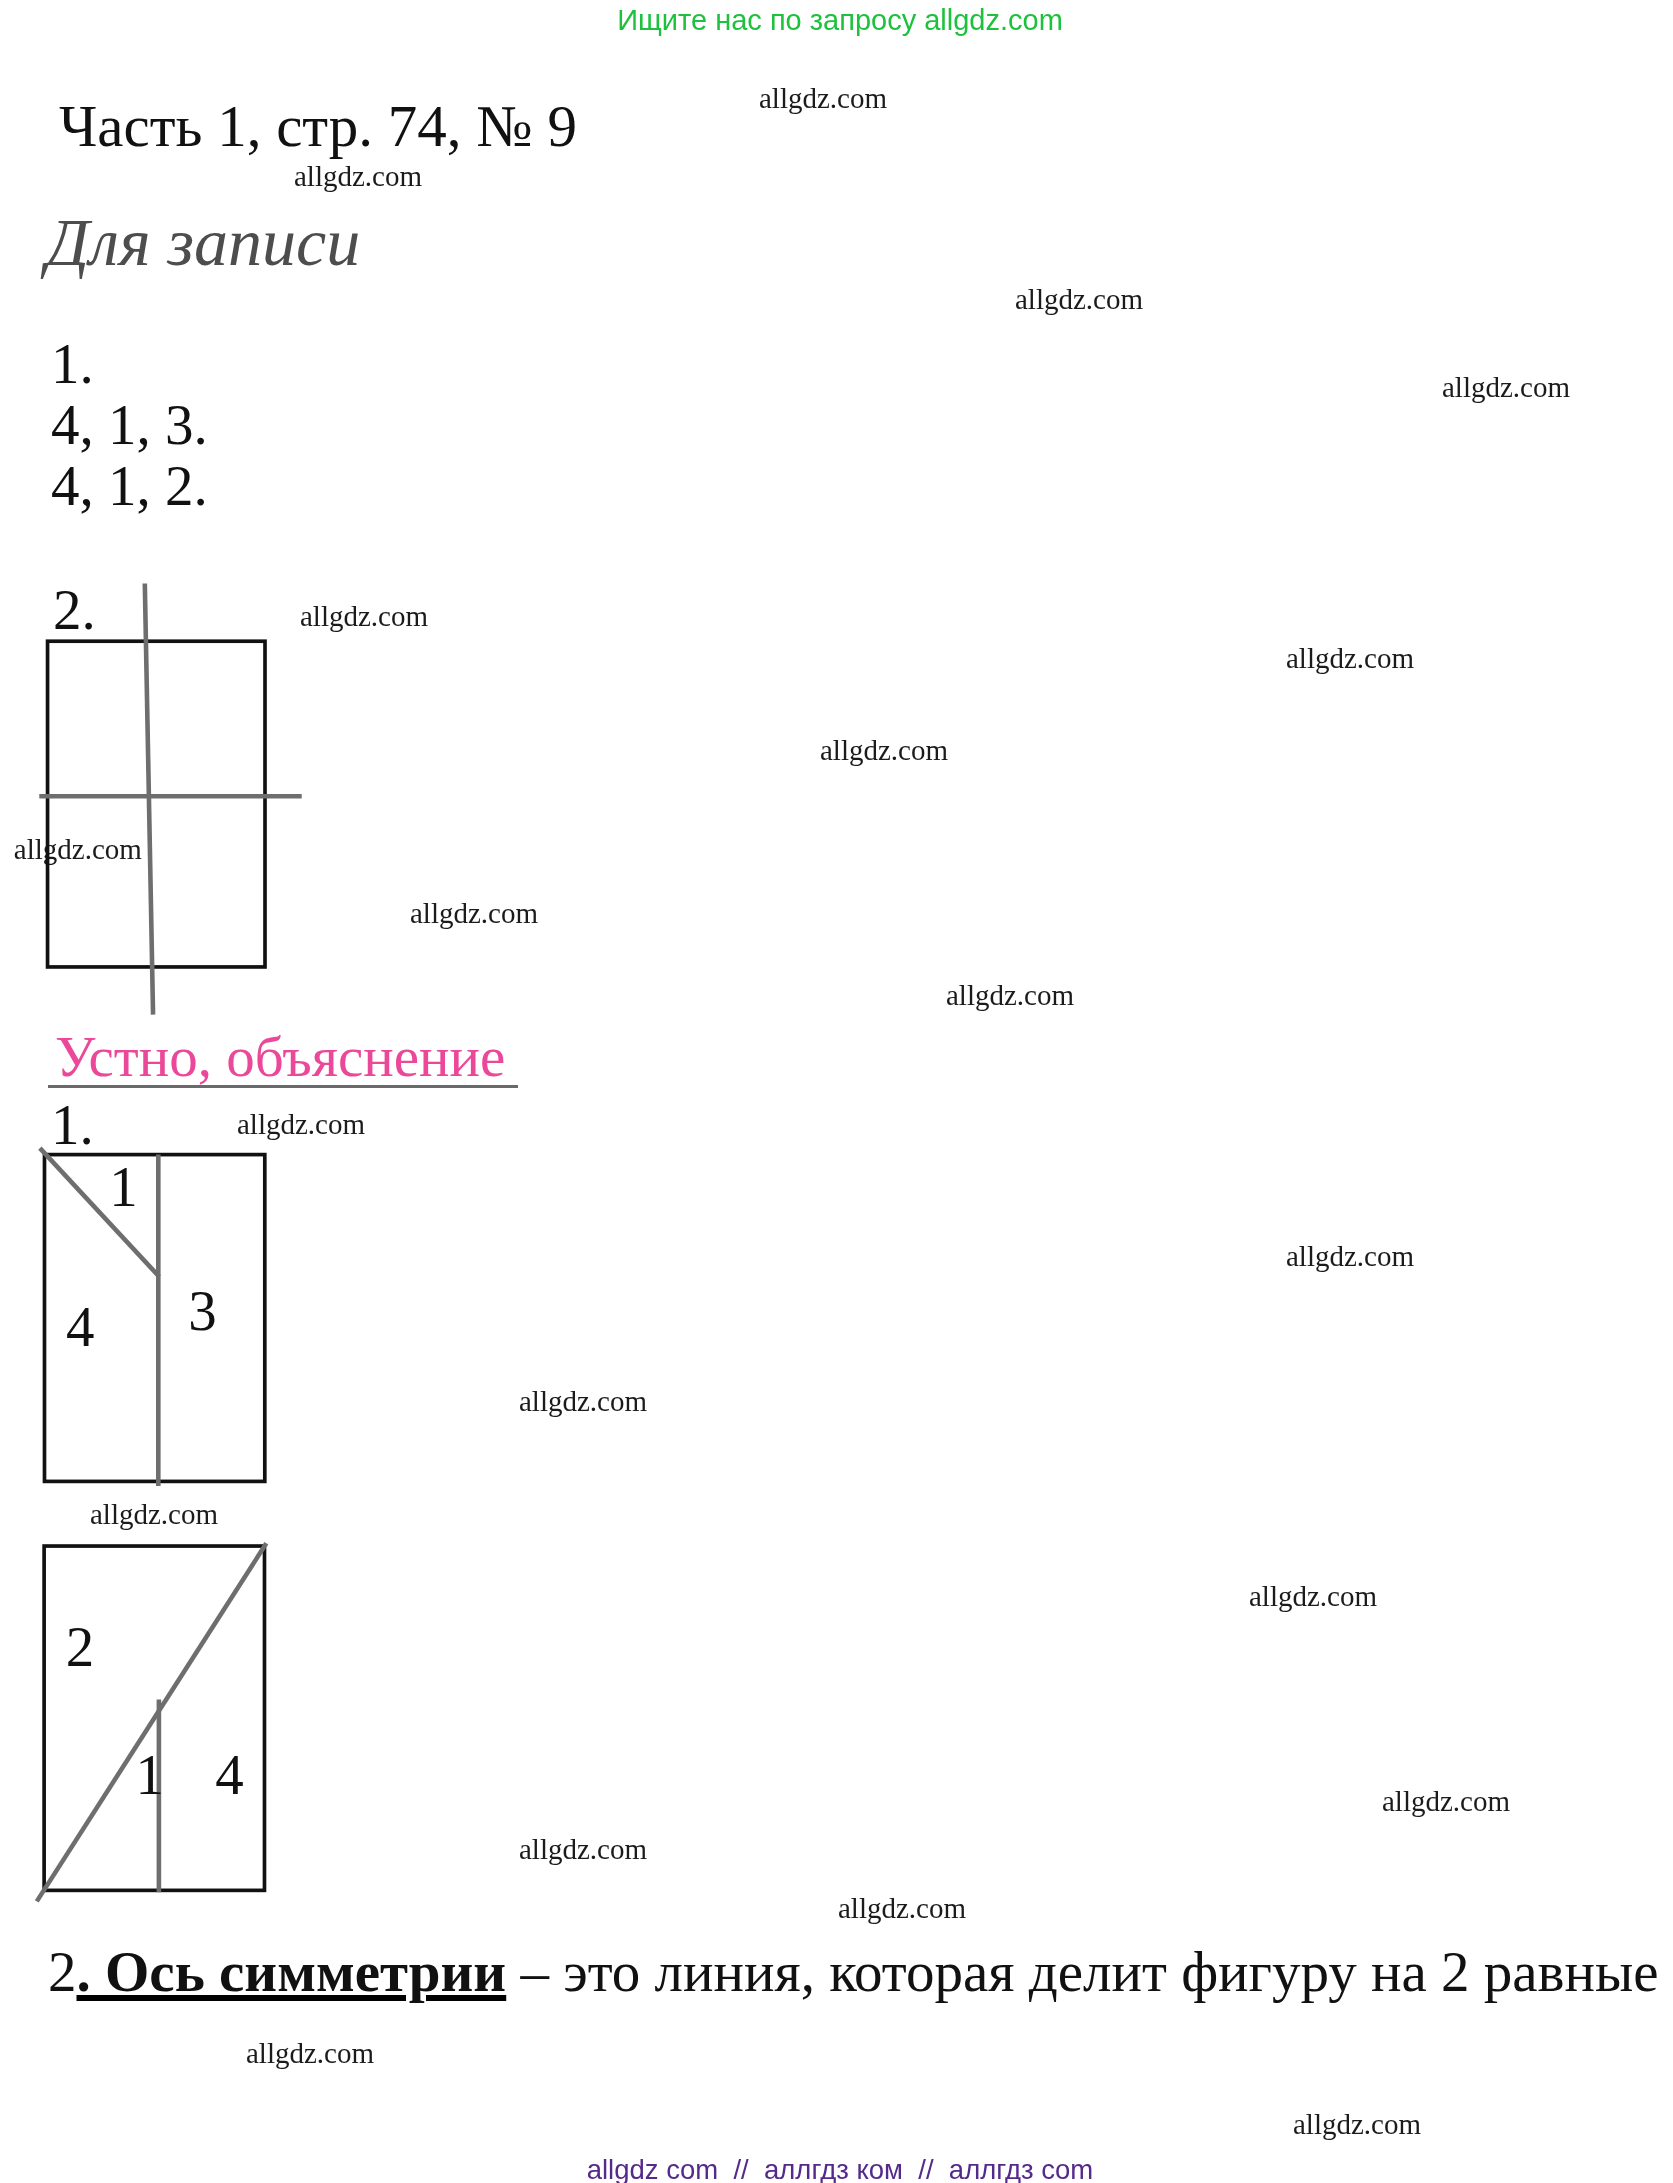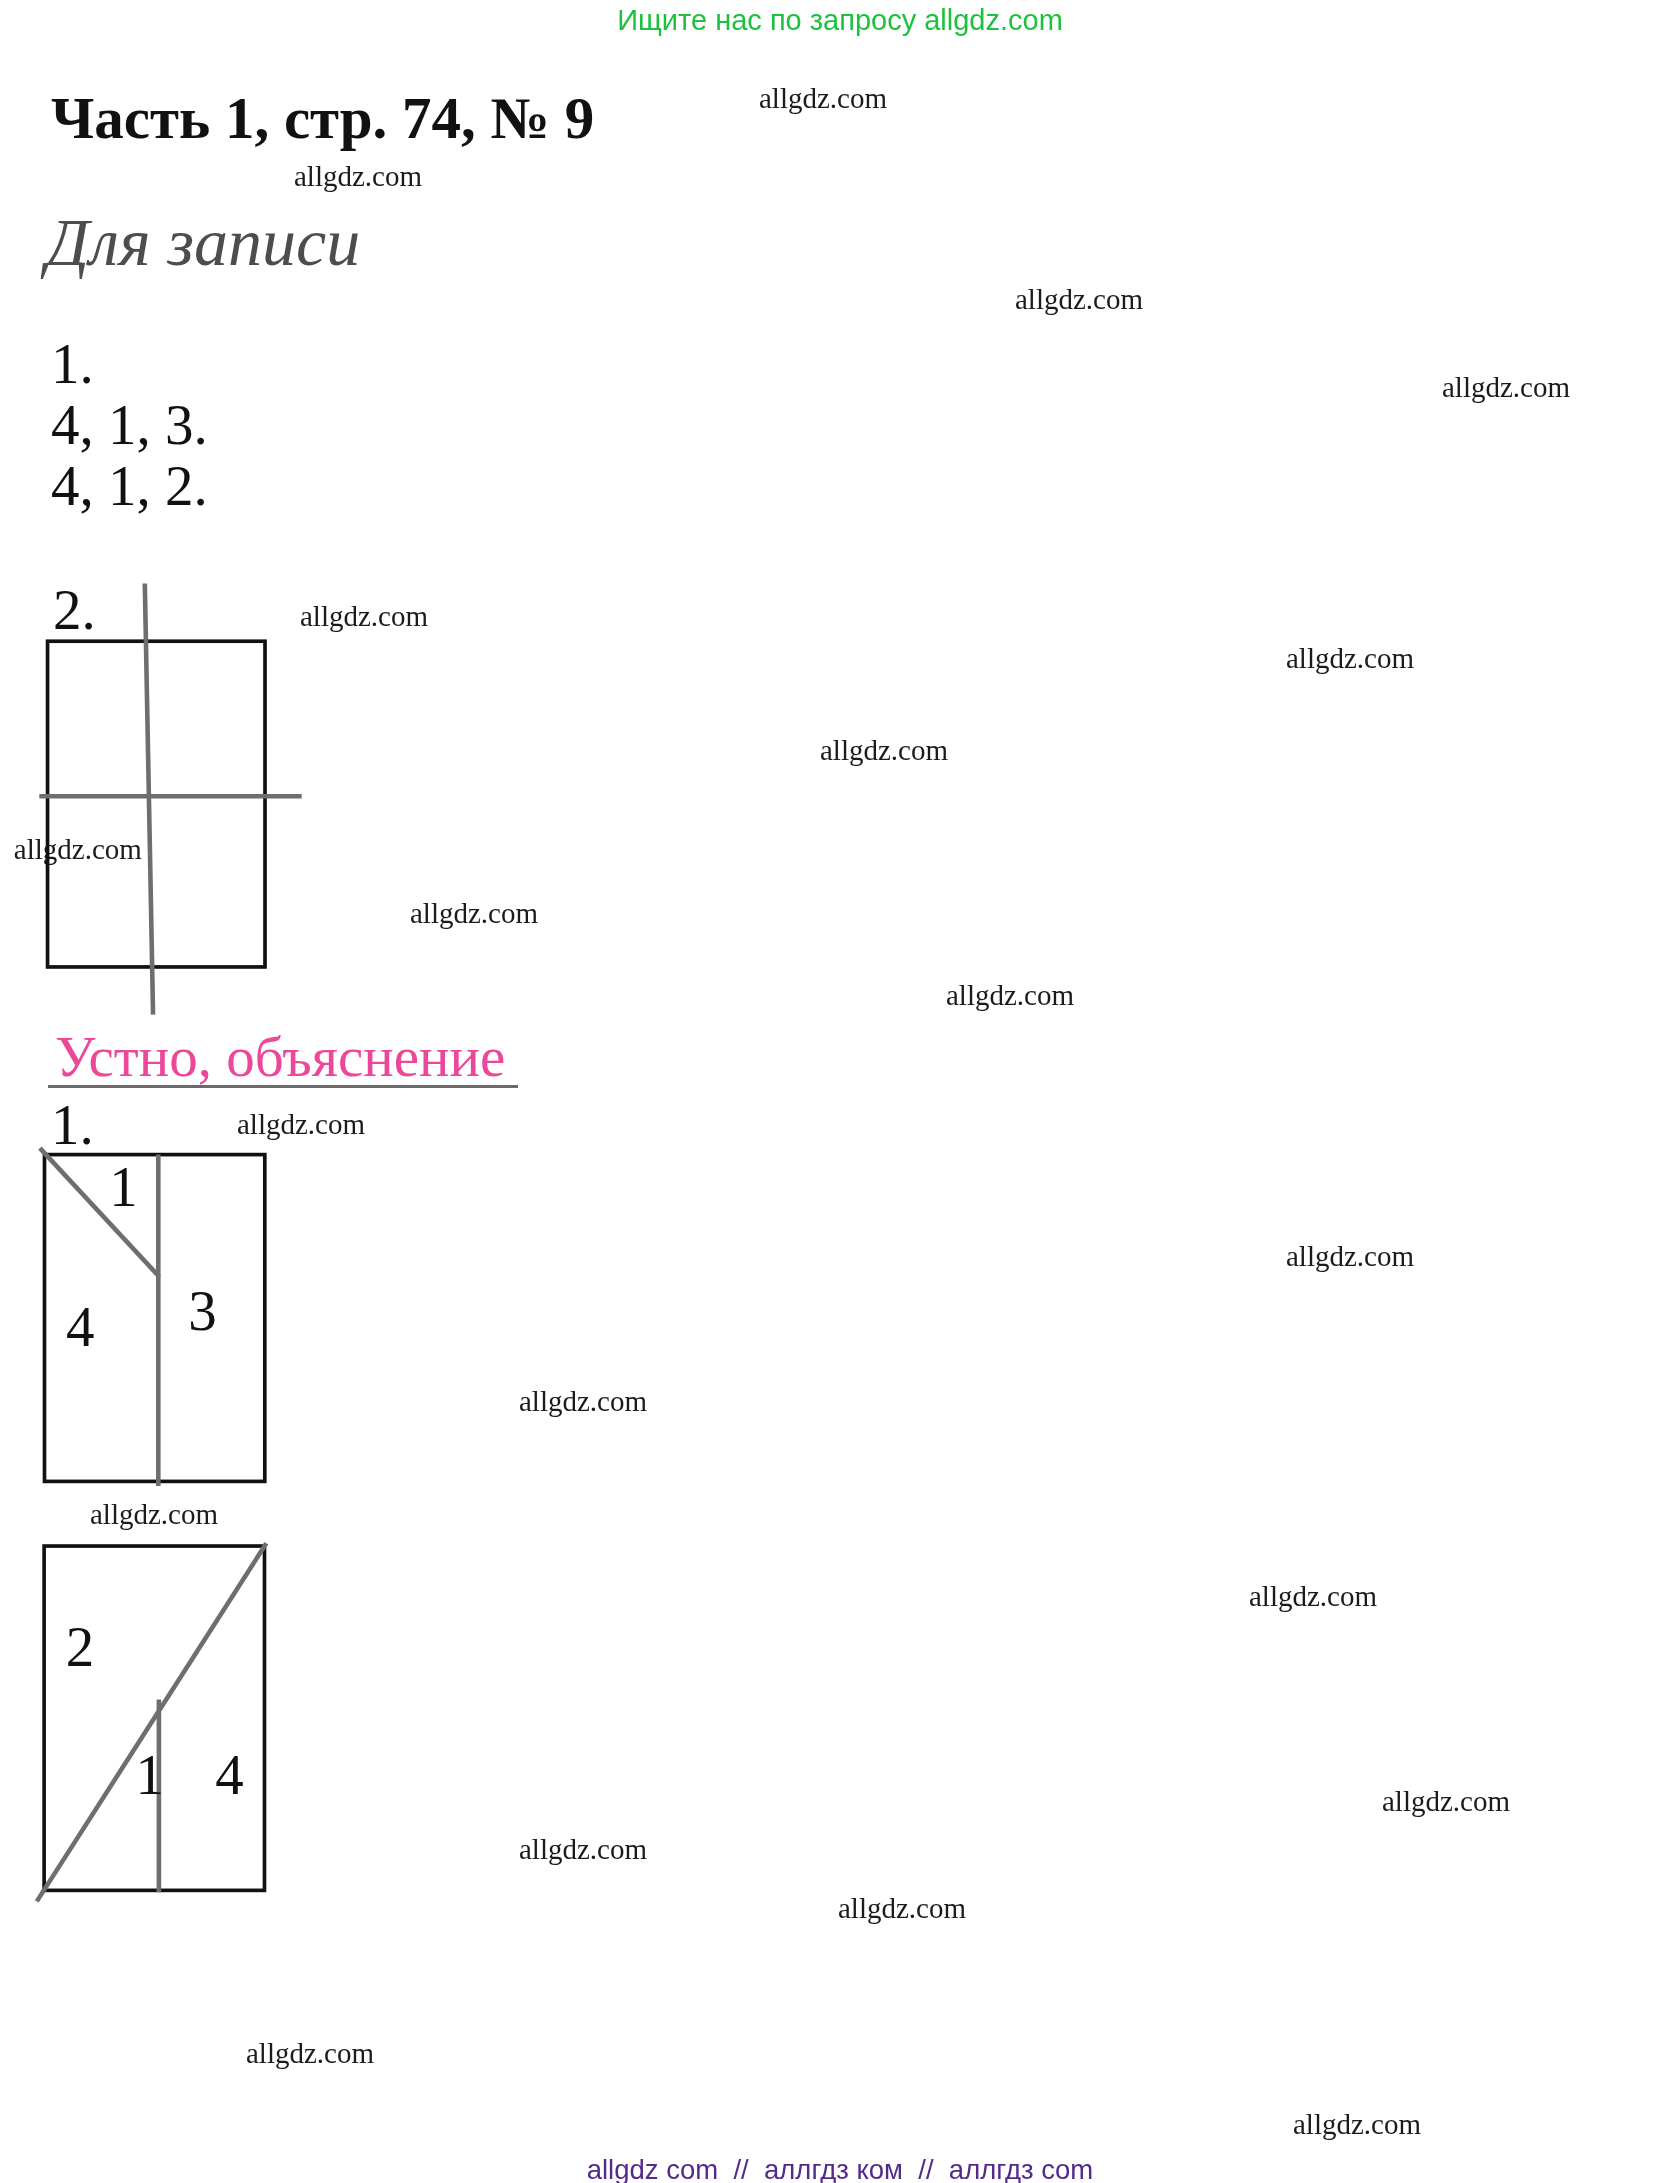--- a/index.html
+++ b/index.html
@@ -6,21 +6,21 @@
   body{width:1673px;height:2184px;position:relative;background:#ffffff;overflow:hidden;
        font-family:"Liberation Serif",serif;color:#111;}
   .abs{position:absolute;padding-left:7px;}
 
   .green-header{top:3.7px;left:0;right:0;text-align:center;
     font-family:"Liberation Sans",sans-serif;font-size:29px;color:#1ec13e;}
 
   .wm{position:absolute;font-family:Liberation Serif, serif;font-size:29px;
       color:#1b1b1b;white-space:nowrap;line-height:1;}
 
-  .title{left:44px;top:89px;font-size:59px;font-weight:bold;line-height:1;margin:0;white-space:nowrap;}
+  .title{left:44px;top:89px;font-size:59px;font-weight:normal;line-height:1;margin:8px;white-space:nowrap;}
 
   .h-script{left:39px;top:208px;font-size:68px;font-style:italic;color:#4d4d4d;line-height:1;white-space:nowrap;}
 
   .answers{left:44px;top:333px;font-size:57px;line-height:61px;white-space:nowrap;}
 
   .fig-label{font-size:57px;line-height:1;white-space:nowrap;}
   .fig1-label{left:46px;top:581px;}
   .fig2-label{left:44px;top:1096px;}
 
   .h-underline{left:48px;top:1030px;font-size:57px;color:#ec4899;line-height:53px;
@@ -97,18 +97,19 @@
   <svg style="left:23px;top:1532px" width="303" height="377" viewBox="0 0 330 410">
     <rect x="23" y="15" width="240" height="375" fill="none" stroke="#111" stroke-width="4"></rect>
     <line x1="15" y1="402" x2="265" y2="12" stroke="#6e6e6e" stroke-width="5"></line>
     <line x1="148" y1="182" x2="148" y2="392" stroke="#6e6e6e" stroke-width="5"></line>
     <text x="62" y="146" text-anchor="middle">2</text>
     <text x="138" y="285" text-anchor="middle">1</text>
     <text x="225" y="285" text-anchor="middle">4</text>
   </svg>
 
   <div class="abs definition">
+    <div><span>2</span><span class="def-term">. Ось симметрии</span><span> – это линия, которая делит фигуру на 2 равные</span></div>
   </div>
 
   <div class="abs footer-purple">allgdz com  //  аллгдз ком  //  аллгдз com</div>
 
 </div>
 
 
 </body></html>

